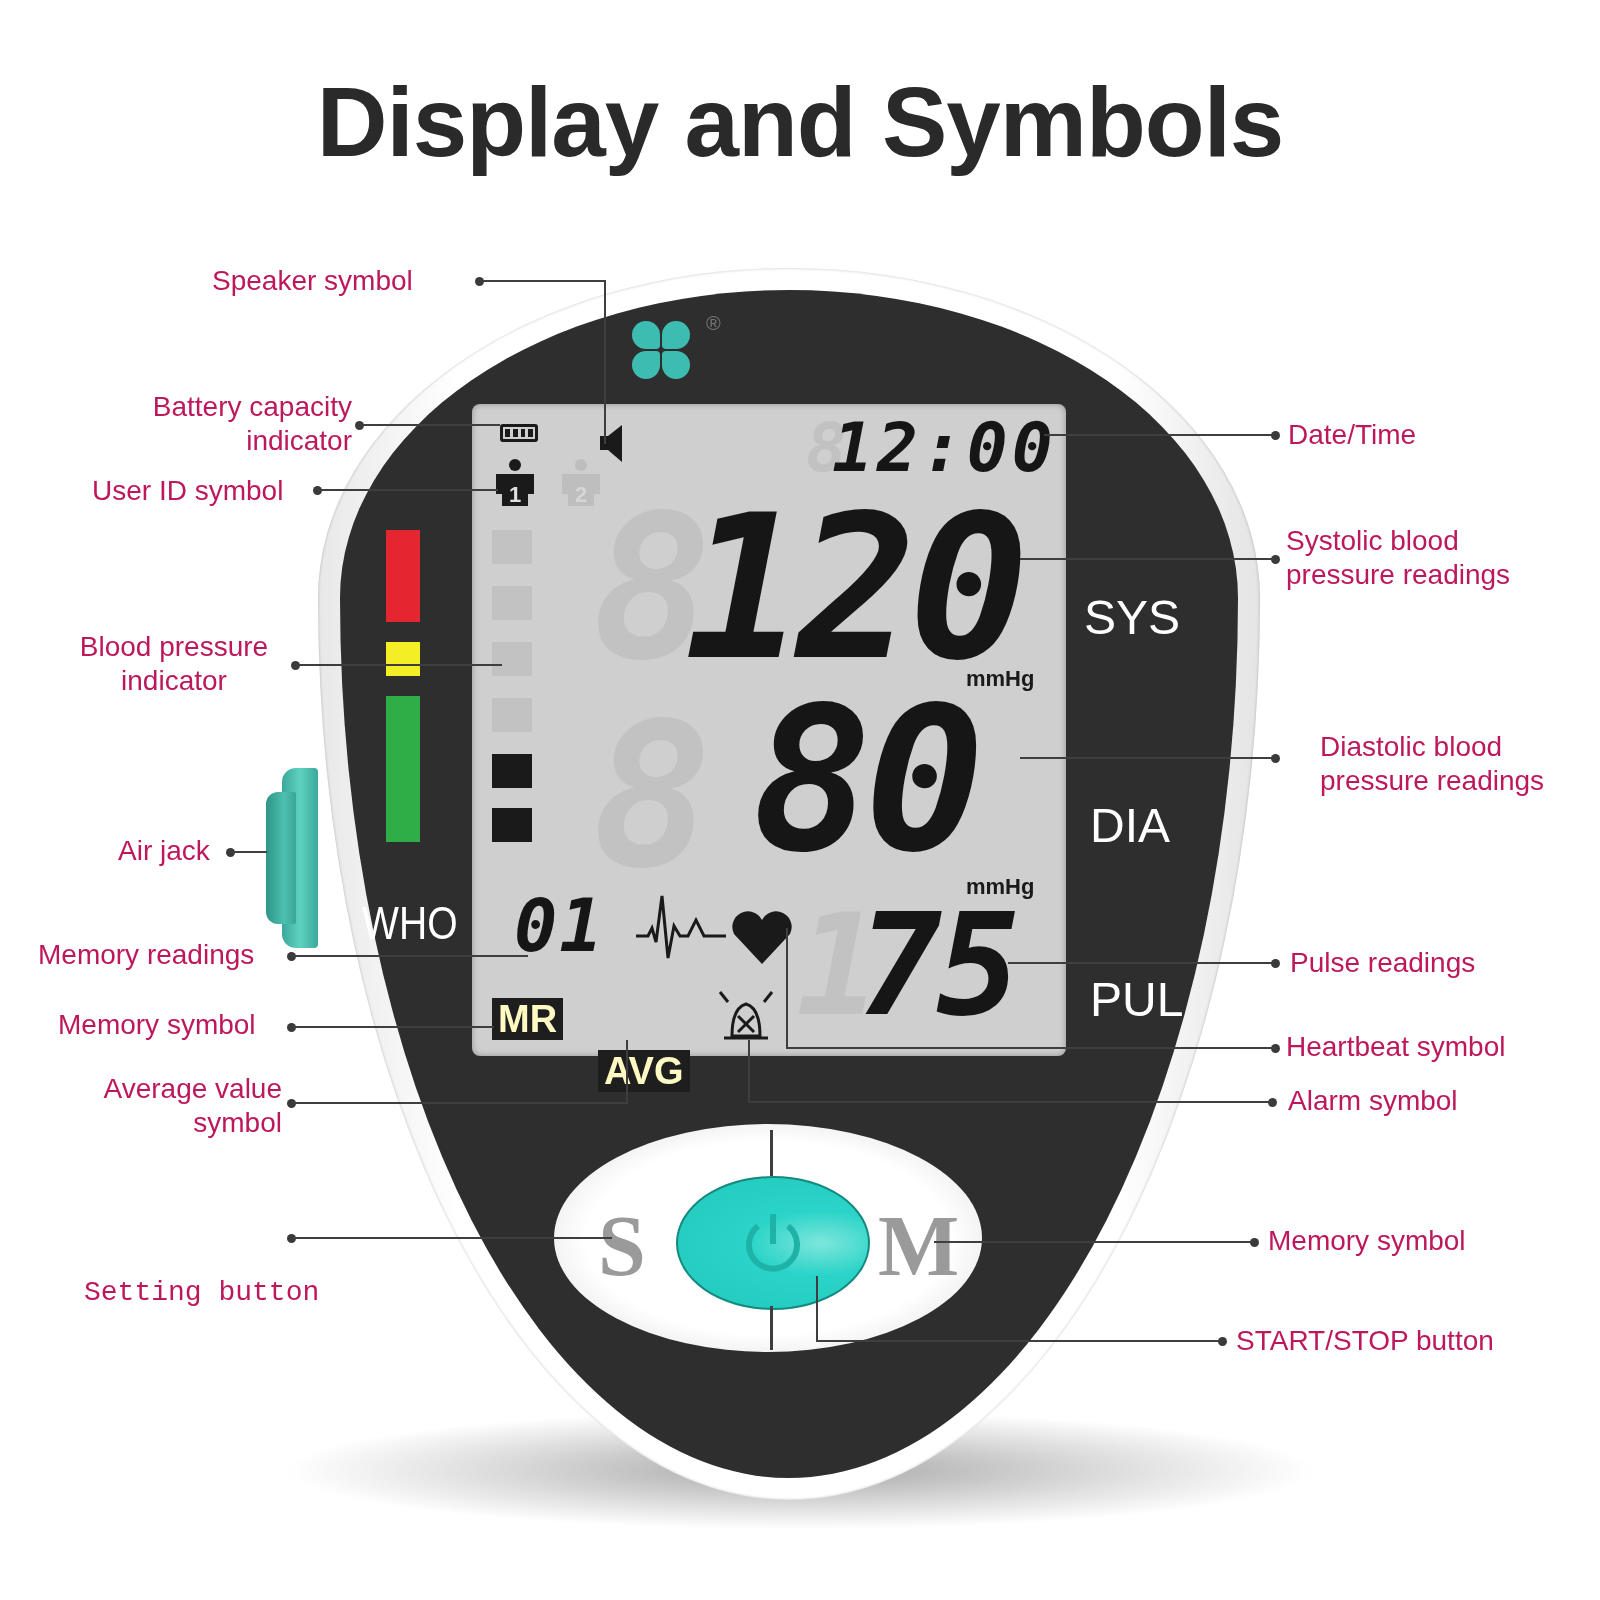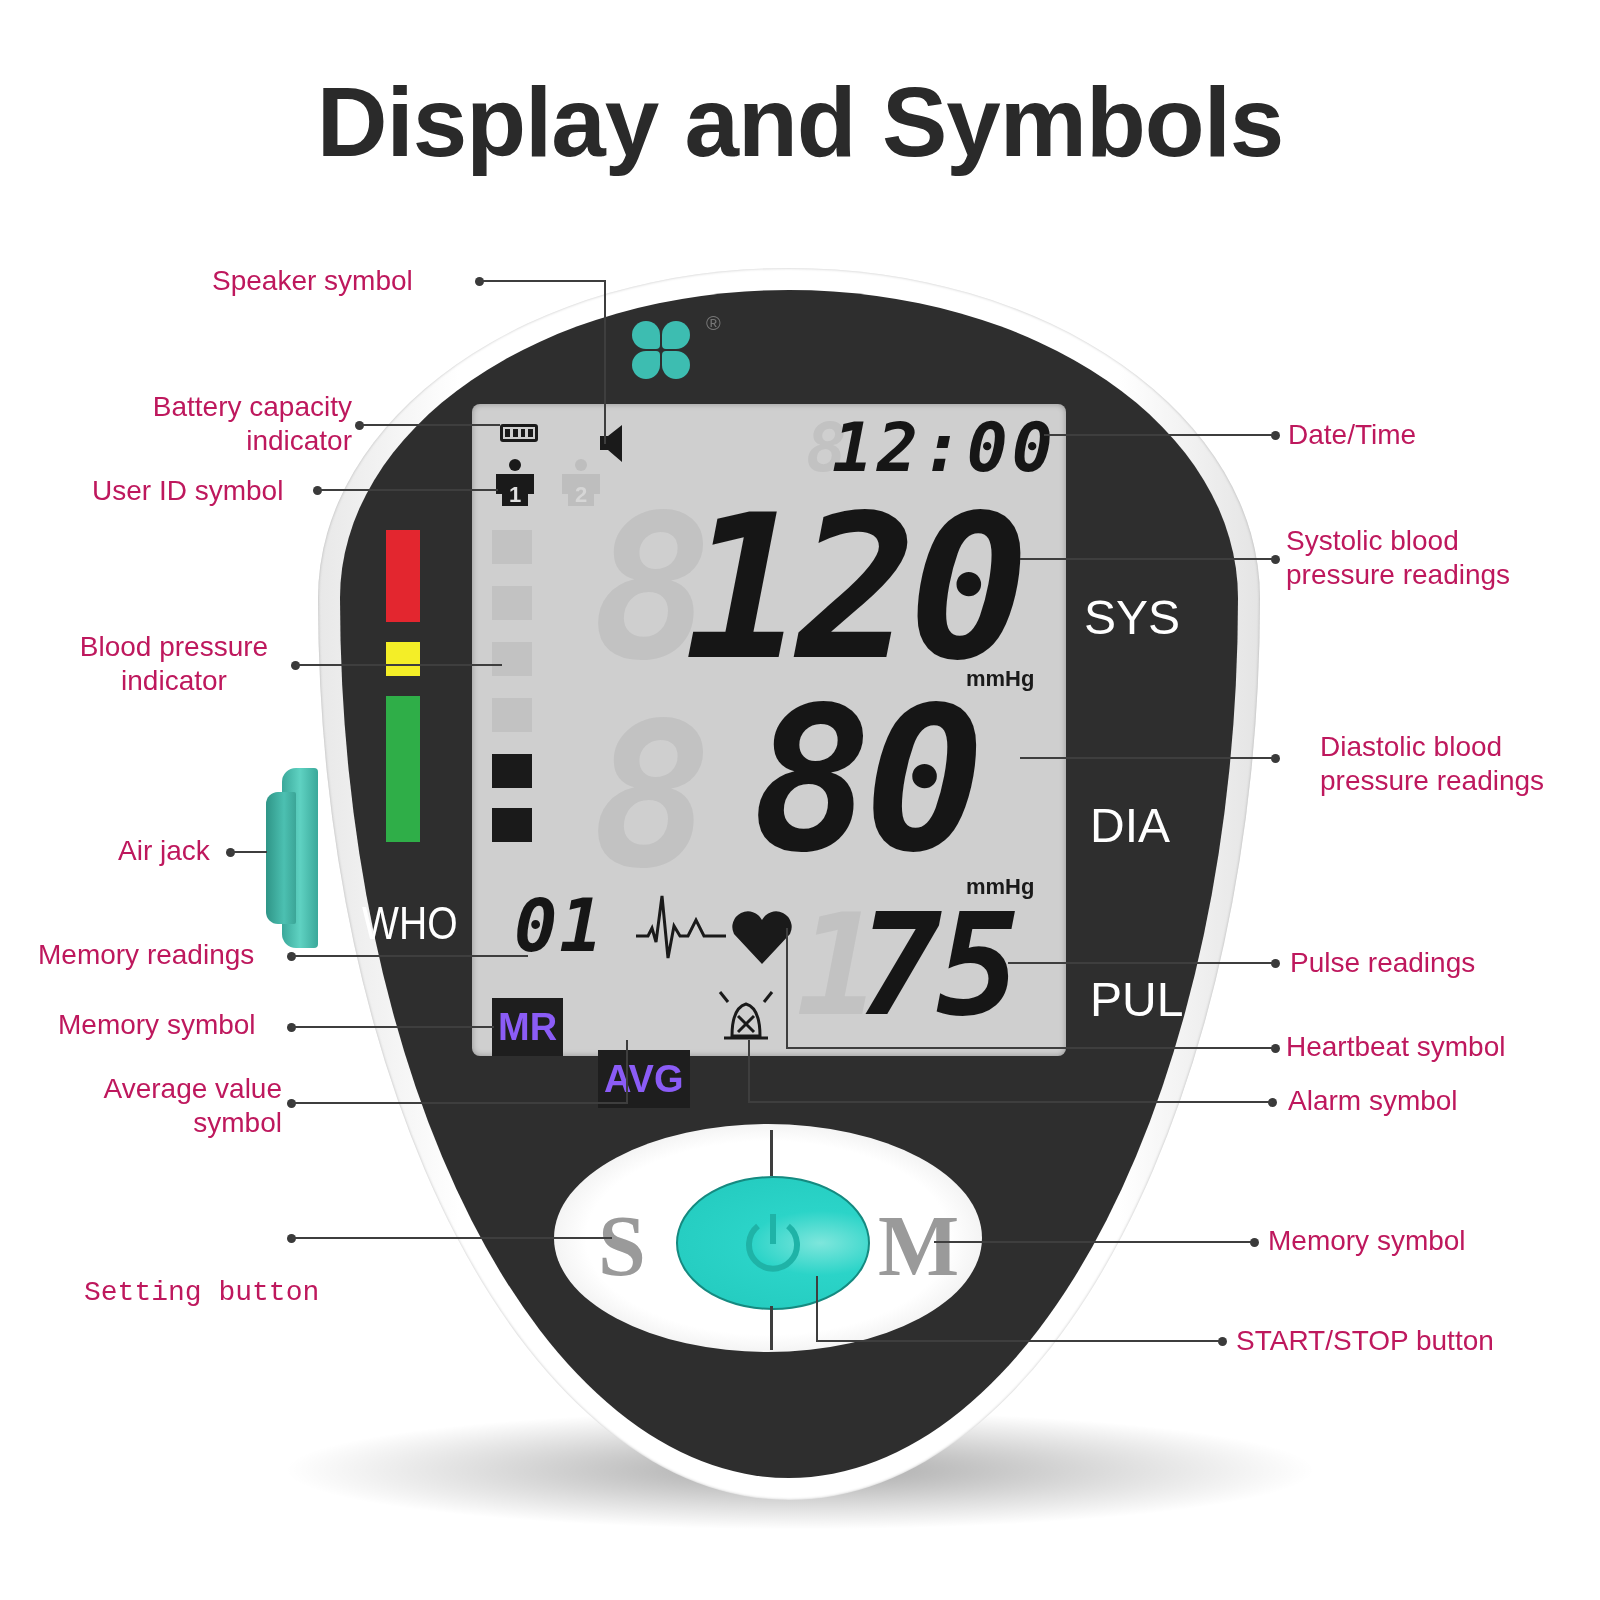--- a/index.html
+++ b/index.html
@@ -17,21 +17,21 @@
     .logo-text { font-size:72px; font-weight:bold; color:#6a6a6a; letter-spacing:-1px; position:relative; top:-6px; }
     .logo-reg { font-size:20px; color:#777; position:relative; top:-26px; margin-left:4px; }
     .lcd { left:472px; top:404px; width:594px; height:652px; background:#cfcfcf; border-radius:8px; box-shadow:inset 0 0 6px rgba(0,0,0,0.3); }
     .bar { left:386px; width:34px; }
     .seg7 { font-family:"DejaVu Sans Mono", monospace; font-weight:bold; font-style:italic; color:#161616; line-height:1; }
     .ghost { color:#c2c2c2; }
     .side-label { color:#ffffff; font-size:48px; }
     .callout { font-size:28px; color:#be185d; line-height:34px; }
     .dot { width:9px; height:9px; border-radius:50%; background:#3a3a3a; }
     .line { background:#3e3e3e; }
-    .badge { background:#1e1e1e; color:#8b5cf6; font-weight:bold; font-size:38px; padding:8px 6px; line-height:42px; }
+    .badge { background:#1e1e1e; color:#fef9c3; font-weight:bold; font-size:38px; padding:0 6px; line-height:42px; }
     .btn-oval { left:554px; top:1124px; width:428px; height:228px; border-radius:50%; background:radial-gradient(ellipse at center,#ffffff 60%,#eaeaea 80%,#bdbdbd 100%); }
     .btn-power { left:676px; top:1176px; width:190px; height:130px; border-radius:50%; background:radial-gradient(ellipse at 75% 50%,#7ee6dc 0%,#2bd4c8 35%,#22c9bd 100%); border:2px solid #158a80; }
     .btn-letter { font-family:"Liberation Serif", serif; font-weight:bold; color:#9a9a9a; font-size:86px; }
   </style>
 </head>
 <body>
 
 <div class="abs title">Display and Symbols</div>
 
 <div class="abs shadow"></div>

